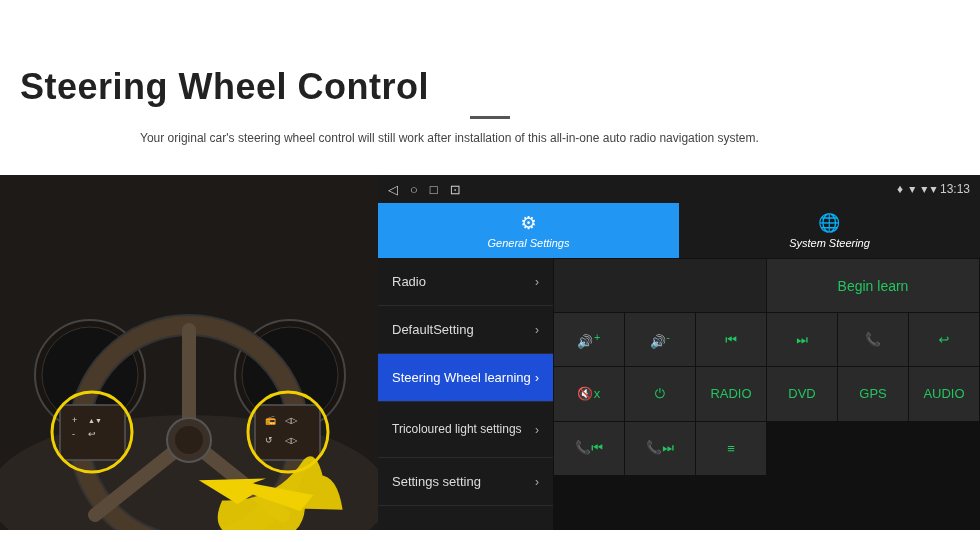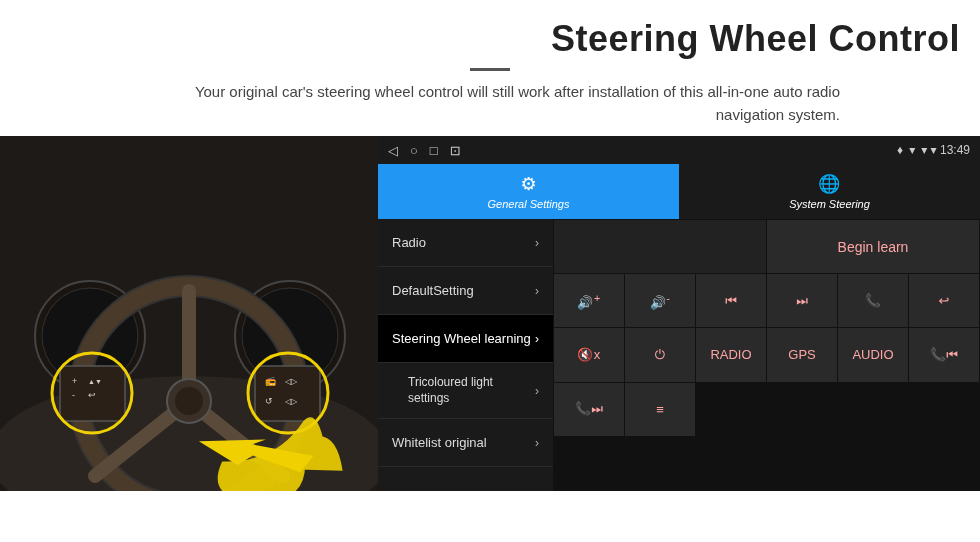--- a/index.html
+++ b/index.html
@@ -7,37 +7,38 @@
       width: 980px;
       height: 542px;
       font-family: Arial, sans-serif;
       background: #fff;
       overflow: hidden;
     }
 
     
     .top-section {
       background: #fff;
-      text-align: right;
-      padding: 18px 20px 10px;
+      text-align: left;
+      padding: 18px 20px 28px;
+      margin-top: 48px;
     }
     .main-title {
       font-size: 36px;
       font-weight: 900;
       color: #222;
       letter-spacing: 0.5px;
     }
     .title-divider {
       width: 40px;
       height: 3px;
       background: #555;
       margin: 8px auto 10px;
     }
     .subtitle {
-      font-size: 15px;
+      font-size: 12px;
       color: #444;
       line-height: 1.5;
       max-width: 700px;
       margin: 0 auto;
     }
 
     
     .content-area {
       display: flex;
       height: 355px;
@@ -133,21 +134,21 @@
       display: flex;
       align-items: center;
       justify-content: space-between;
       padding: 0 14px;
       border-bottom: 1px solid #2a2a2a;
       cursor: pointer;
       color: #ddd;
       font-size: 13px;
     }
     .menu-item.active {
-      background: #000000;
+      background: #1d4ed8;
       color: #fff;
     }
     .menu-item .chevron {
       color: #aaa;
       font-size: 12px;
     }
     .menu-item.active .chevron {
       color: #fff;
     }
 
@@ -160,21 +161,21 @@
       gap: 1px;
       background: #111;
       padding: 1px;
     }
 
     .ctrl-btn {
       background: #2a2a2a;
       display: flex;
       align-items: center;
       justify-content: center;
-      color: #fca5a5;
+      color: #22c55e;
       font-size: 13px;
       font-weight: 500;
       cursor: pointer;
       border: none;
       outline: none;
     }
     .ctrl-btn.span3 {
       grid-column: span 3;
     }
     .ctrl-btn.begin-learn {
@@ -247,21 +248,21 @@
     <div class="status-bar">
       <div class="status-bar-left">
         <span class="status-bar-icon">◁</span>
         <span class="status-bar-icon">○</span>
         <span class="status-bar-icon">□</span>
         <span class="status-bar-icon">⊡</span>
       </div>
       <div class="status-bar-right">
         <span>♦</span>
         <span>▾</span>
-        <span>▾ ▾  13:49</span>
+        <span>▾ ▾  13:13</span>
       </div>
     </div>
 
     <div class="tab-bar">
       <div class="tab-item active">
         <span class="tab-icon">⚙</span>
         <span class="tab-label">General Settings</span>
       </div>
       <div class="tab-item">
         <span class="tab-icon">🌐</span>
@@ -278,25 +279,25 @@
         </div>
         <div class="menu-item">
           <span>DefaultSetting</span>
           <span class="chevron">›</span>
         </div>
         <div class="menu-item active">
           <span>Steering Wheel learning</span>
           <span class="chevron">›</span>
         </div>
         <div class="menu-item" style="height:56px; font-size:12px;">
-          <span style="line-height:1.3;margin-left:16px;">Tricoloured light settings</span>
+          <span style="line-height:1.3;">Tricoloured light settings</span>
           <span class="chevron">›</span>
         </div>
         <div class="menu-item">
-          <span>Whitelist original</span>
+          <span>Settings setting</span>
           <span class="chevron">›</span>
         </div>
       </div>
 
       <div class="control-grid">
 
         <button class="ctrl-btn span3 empty"></button>
         <button class="ctrl-btn span3 begin-learn">Begin learn</button>
 
         <button class="ctrl-btn">
@@ -321,20 +322,23 @@
         <button class="ctrl-btn">
           <span>🔇x</span>
         </button>
         <button class="ctrl-btn">
           <span>⏻</span>
         </button>
         <button class="ctrl-btn">
           <span>RADIO</span>
         </button>
 
+        <button class="ctrl-btn">
+          <span>DVD</span>
+        </button>
         <button class="ctrl-btn">
           <span>GPS</span>
         </button>
         <button class="ctrl-btn">
           <span>AUDIO</span>
         </button>
         <button class="ctrl-btn">
           <span>📞⏮</span>
         </button>
         <button class="ctrl-btn">

